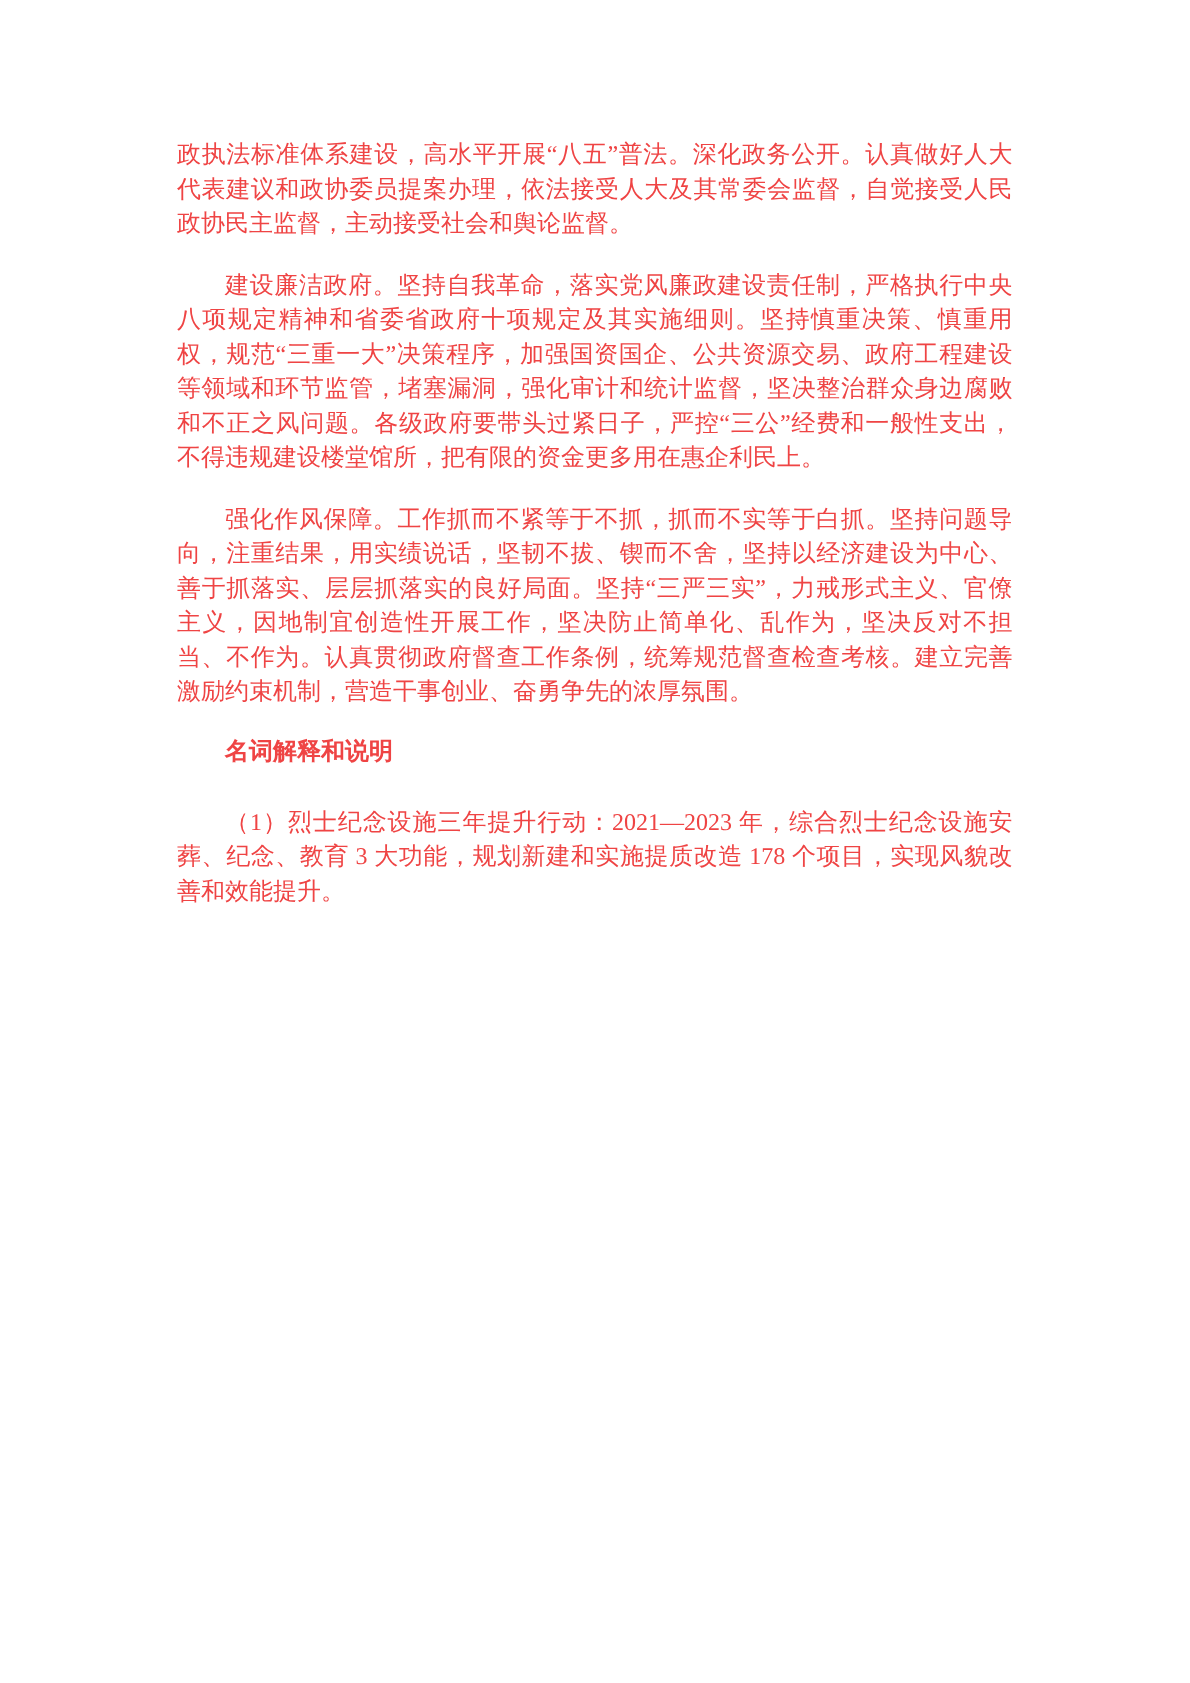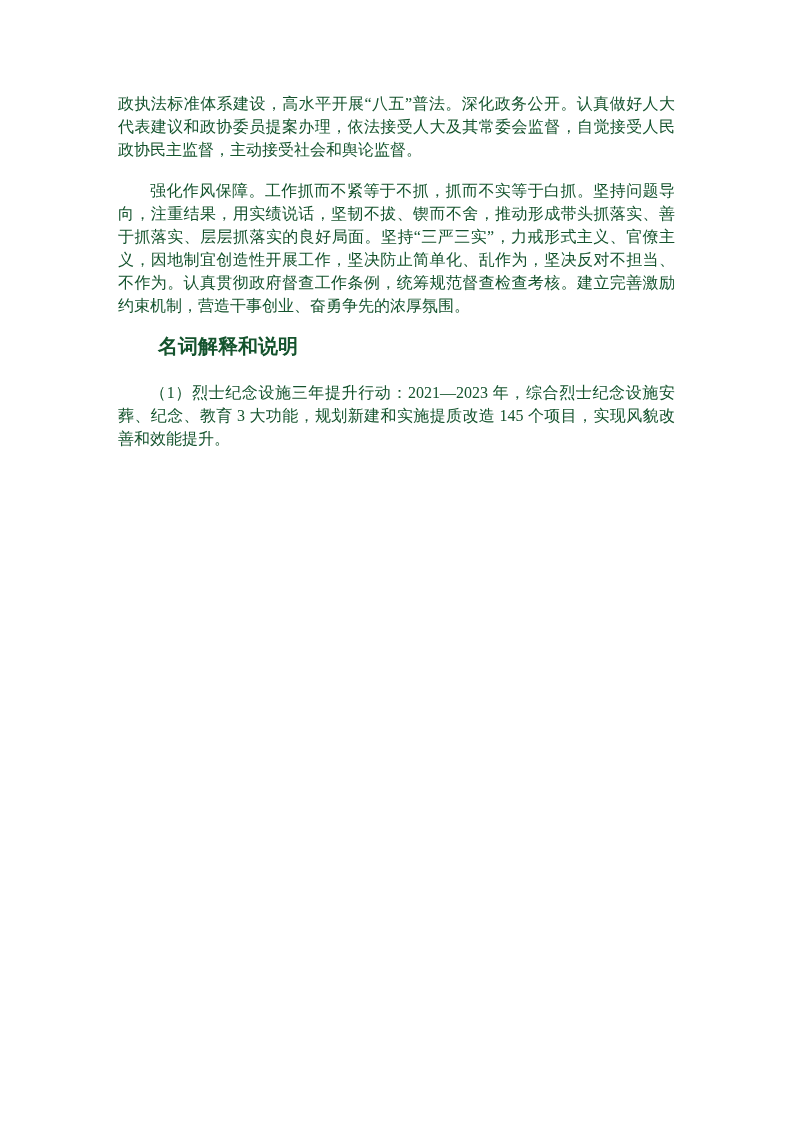--- a/index.html
+++ b/index.html
@@ -9,52 +9,54 @@
   }
   .page {
     position: relative;
     width: 793px;
     height: 1122px;
     background: #ffffff;
     box-sizing: border-box;
     padding: 92px 118px 0 118px;
     overflow: hidden;
     font-family: "Liberation Serif", "DejaVu Serif", serif;
-    color: #14532d;
+    color: #ef4444;
   }
   .para {
     margin: 0 0 18px 0;
     font-size: 16px;
     line-height: 23px;
     text-align: justify;
     text-justify: inter-ideograph;
     text-indent: 2em;
     word-break: break-all;
   }
   .para.no-indent {
     text-indent: 0;
   }
   .section-heading {
     margin: 5px 0 23px 0;
-    font-size: 20px;
+    font-size: 16px;
     line-height: 23px;
     font-weight: bold;
     text-indent: 2em;
+    font-family: Liberation Mono, monospace;
   }
 </style>
 </head>
 <body>
 
 <div class="page">
 
   <p class="para no-indent">政执法标准体系建设，高水平开展“八五”普法。深化政务公开。认真做好人大代表建议和政协委员提案办理，依法接受人大及其常委会监督，自觉接受人民政协民主监督，主动接受社会和舆论监督。</p>
 
 
+  <p class="para">建设廉洁政府。坚持自我革命，落实党风廉政建设责任制，严格执行中央八项规定精神和省委省政府十项规定及其实施细则。坚持慎重决策、慎重用权，规范“三重一大”决策程序，加强国资国企、公共资源交易、政府工程建设等领域和环节监管，堵塞漏洞，强化审计和统计监督，坚决整治群众身边腐败和不正之风问题。各级政府要带头过紧日子，严控“三公”经费和一般性支出，不得违规建设楼堂馆所，把有限的资金更多用在惠企利民上。</p>
 
-  <p class="para">强化作风保障。工作抓而不紧等于不抓，抓而不实等于白抓。坚持问题导向，注重结果，用实绩说话，坚韧不拔、锲而不舍，推动形成带头抓落实、善于抓落实、层层抓落实的良好局面。坚持“三严三实”，力戒形式主义、官僚主义，因地制宜创造性开展工作，坚决防止简单化、乱作为，坚决反对不担当、不作为。认真贯彻政府督查工作条例，统筹规范督查检查考核。建立完善激励约束机制，营造干事创业、奋勇争先的浓厚氛围。</p>
+  <p class="para">强化作风保障。工作抓而不紧等于不抓，抓而不实等于白抓。坚持问题导向，注重结果，用实绩说话，坚韧不拔、锲而不舍，坚持以经济建设为中心、善于抓落实、层层抓落实的良好局面。坚持“三严三实”，力戒形式主义、官僚主义，因地制宜创造性开展工作，坚决防止简单化、乱作为，坚决反对不担当、不作为。认真贯彻政府督查工作条例，统筹规范督查检查考核。建立完善激励约束机制，营造干事创业、奋勇争先的浓厚氛围。</p>
 
 
   <h2 class="section-heading">名词解释和说明</h2>
 
-  <p class="para">（1）烈士纪念设施三年提升行动：2021—2023 年，综合烈士纪念设施安葬、纪念、教育 3 大功能，规划新建和实施提质改造 145 个项目，实现风貌改善和效能提升。</p>
+  <p class="para">（1）烈士纪念设施三年提升行动：2021—2023 年，综合烈士纪念设施安葬、纪念、教育 3 大功能，规划新建和实施提质改造 178 个项目，实现风貌改善和效能提升。</p>
 
 
 </div>
 
 </body></html>

